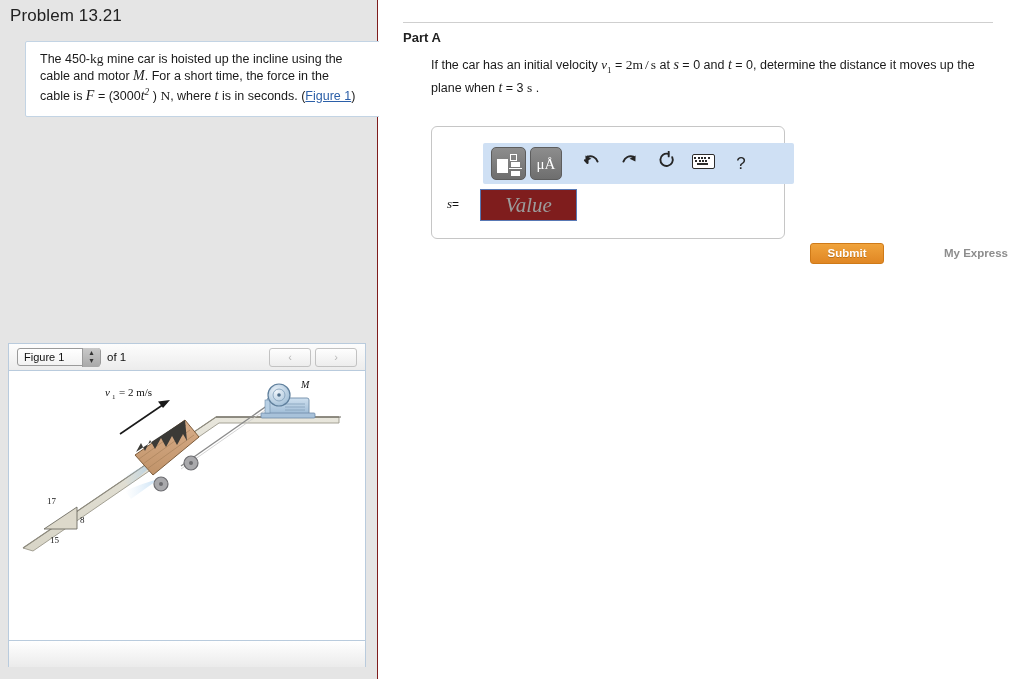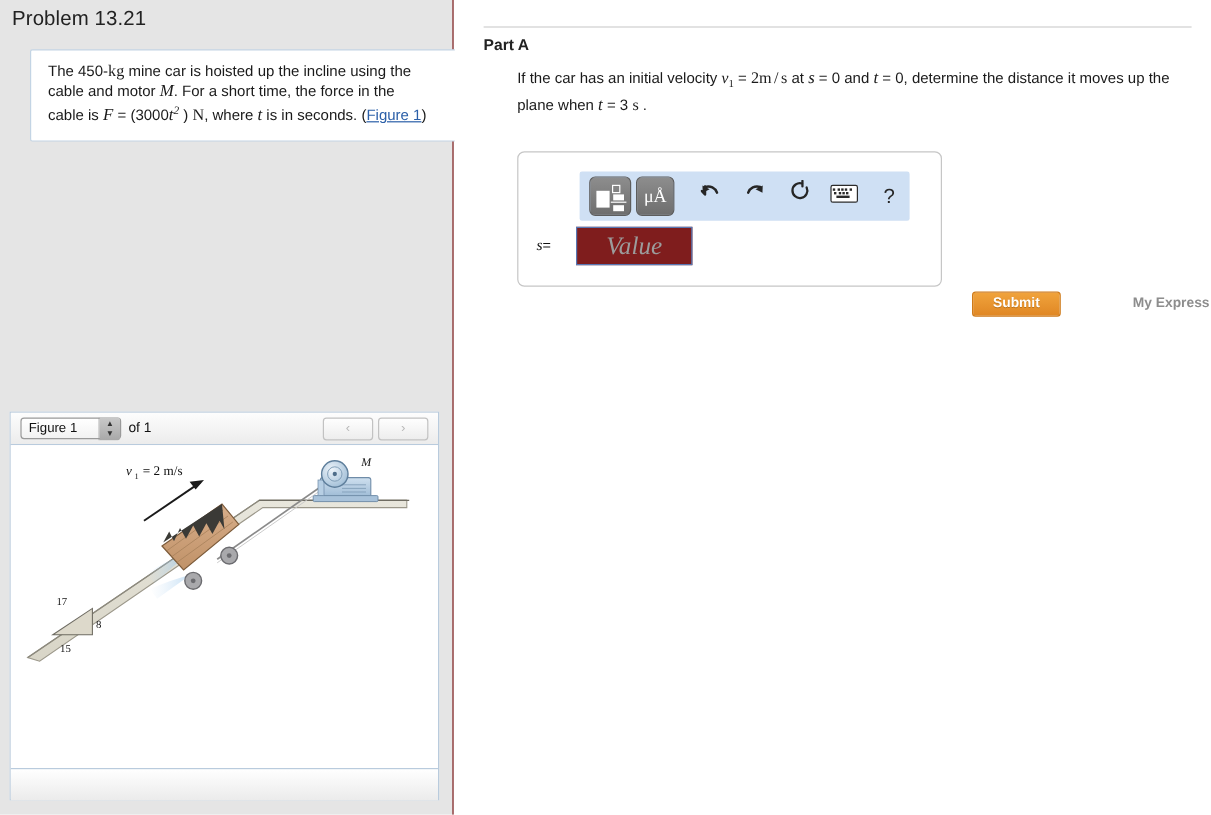--- a/index.html
+++ b/index.html
@@ -116,21 +116,21 @@
     font-size:12.5px;font-weight:bold;color:#1a1a1a;
   }
 
   .answer-box{
     position:absolute;left:52px;top:126px;width:354px;height:113px;
     background:#ffffff;border:1px solid #c6c6c6;border-radius:6px;
     box-sizing:border-box;
   }
   .mathbar{
     position:absolute;left:51px;top:16px;width:275px;height:41px;
-    background:#cfe0f4;border-radius:2px;
+    background:#cfe0f4;border-radius:2px;padding-left:36px;
   }
   .btn-tpl{
     position:absolute;left:8px;top:4px;width:35px;height:33px;
     background:linear-gradient(#8d8d8d,#6e6e6e);
     border:1px solid #5d5d5d;border-radius:5px;
     box-sizing:border-box;cursor:pointer;
   }
   .btn-tpl .sq-big{position:absolute;left:5px;top:11px;width:11px;height:14px;background:#fff;}
   .btn-tpl .sq-sm{position:absolute;left:18px;top:6px;width:7px;height:7px;background:transparent;border:1.3px solid #fff;box-sizing:border-box;}
   .btn-tpl .fr-top{position:absolute;left:19px;top:14px;width:9px;height:5px;background:#fff;}

